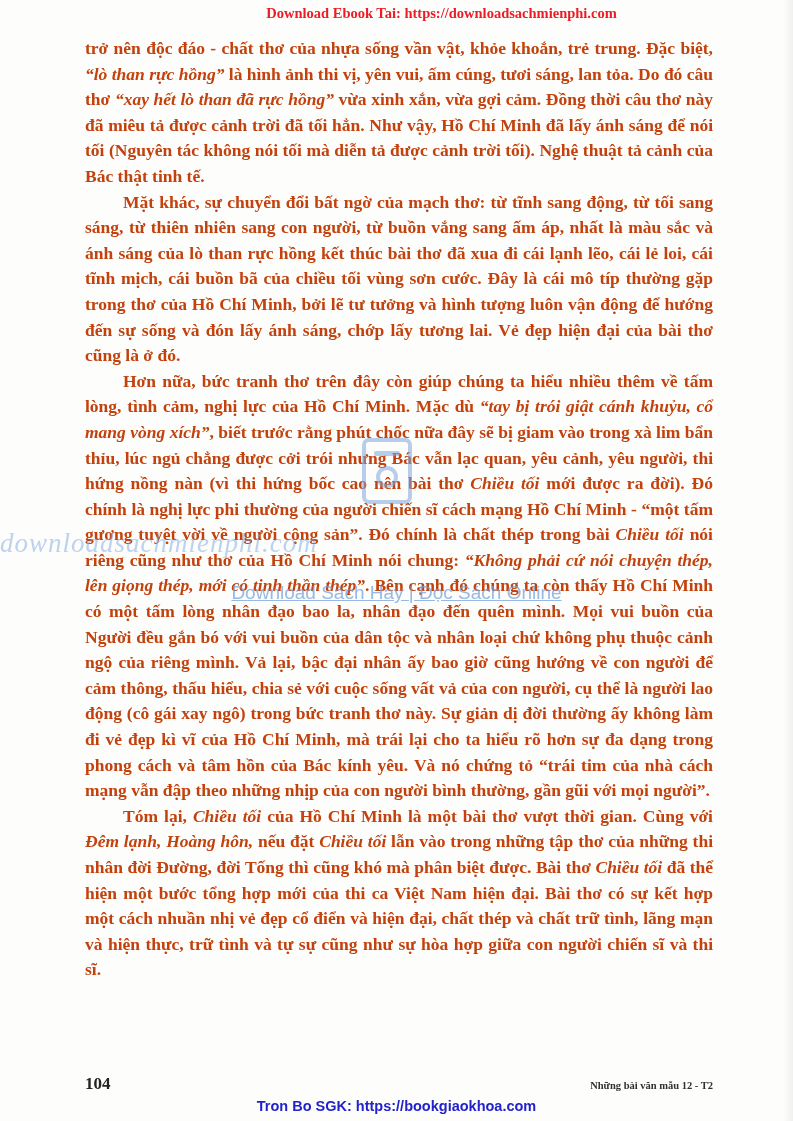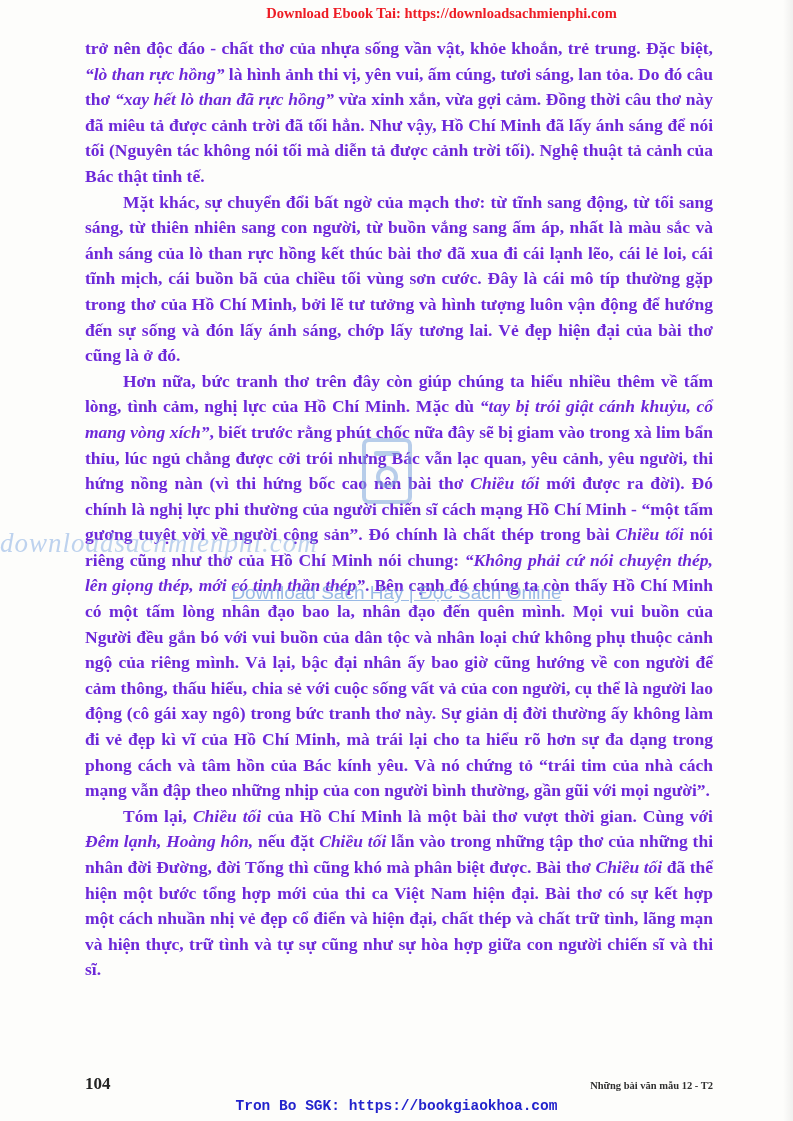--- a/index.html
+++ b/index.html
@@ -27,21 +27,21 @@
     font-family: "Liberation Serif", serif;
     font-size: 14.5px; font-weight: 700;
     color: #ed1c24;
     margin-left: 45px;
   }
   .body-text {
     position: absolute; top: 36px; left: 85px; width: 628px;
     text-align: justify;
     font-size: 17.5px; line-height: 25.6px;
     font-weight: 600;
-    color: #6d28d9;
+    color: #c2410c;
     z-index: 1;
   }
   .body-text p { margin: 0; }
   .body-text p.indent { text-indent: 38px; }
   .body-text .em { font-style: italic; }
   .watermark {
     position: absolute; top: 0; left: 0; width: 100%; height: 100%;
     z-index: 2; pointer-events: none;
   }
   .wm-logo {
@@ -86,21 +86,21 @@
   }
   .page-num {
     font-size: 17px; font-weight: 600; color: #242424;
   }
   .running-title {
     font-size: 10.5px; font-weight: 700; color: #303030; margin-top: 36px;
   }
   .bottom-link {
     position: absolute; top: 1098px; left: 0; width: 100%;
     text-align: center;
-    font-family: Liberation Mono, monospace;
+    font-family: Liberation Sans, sans-serif;
     font-size: 14.5px; font-weight: 700;
     color: #2222cc;
   }
 </style>
 </head>
 <body>
 
 <div class="page">
 
   <div class="top-link">Download Ebook Tai: https://downloadsachmienphi.com</div>

